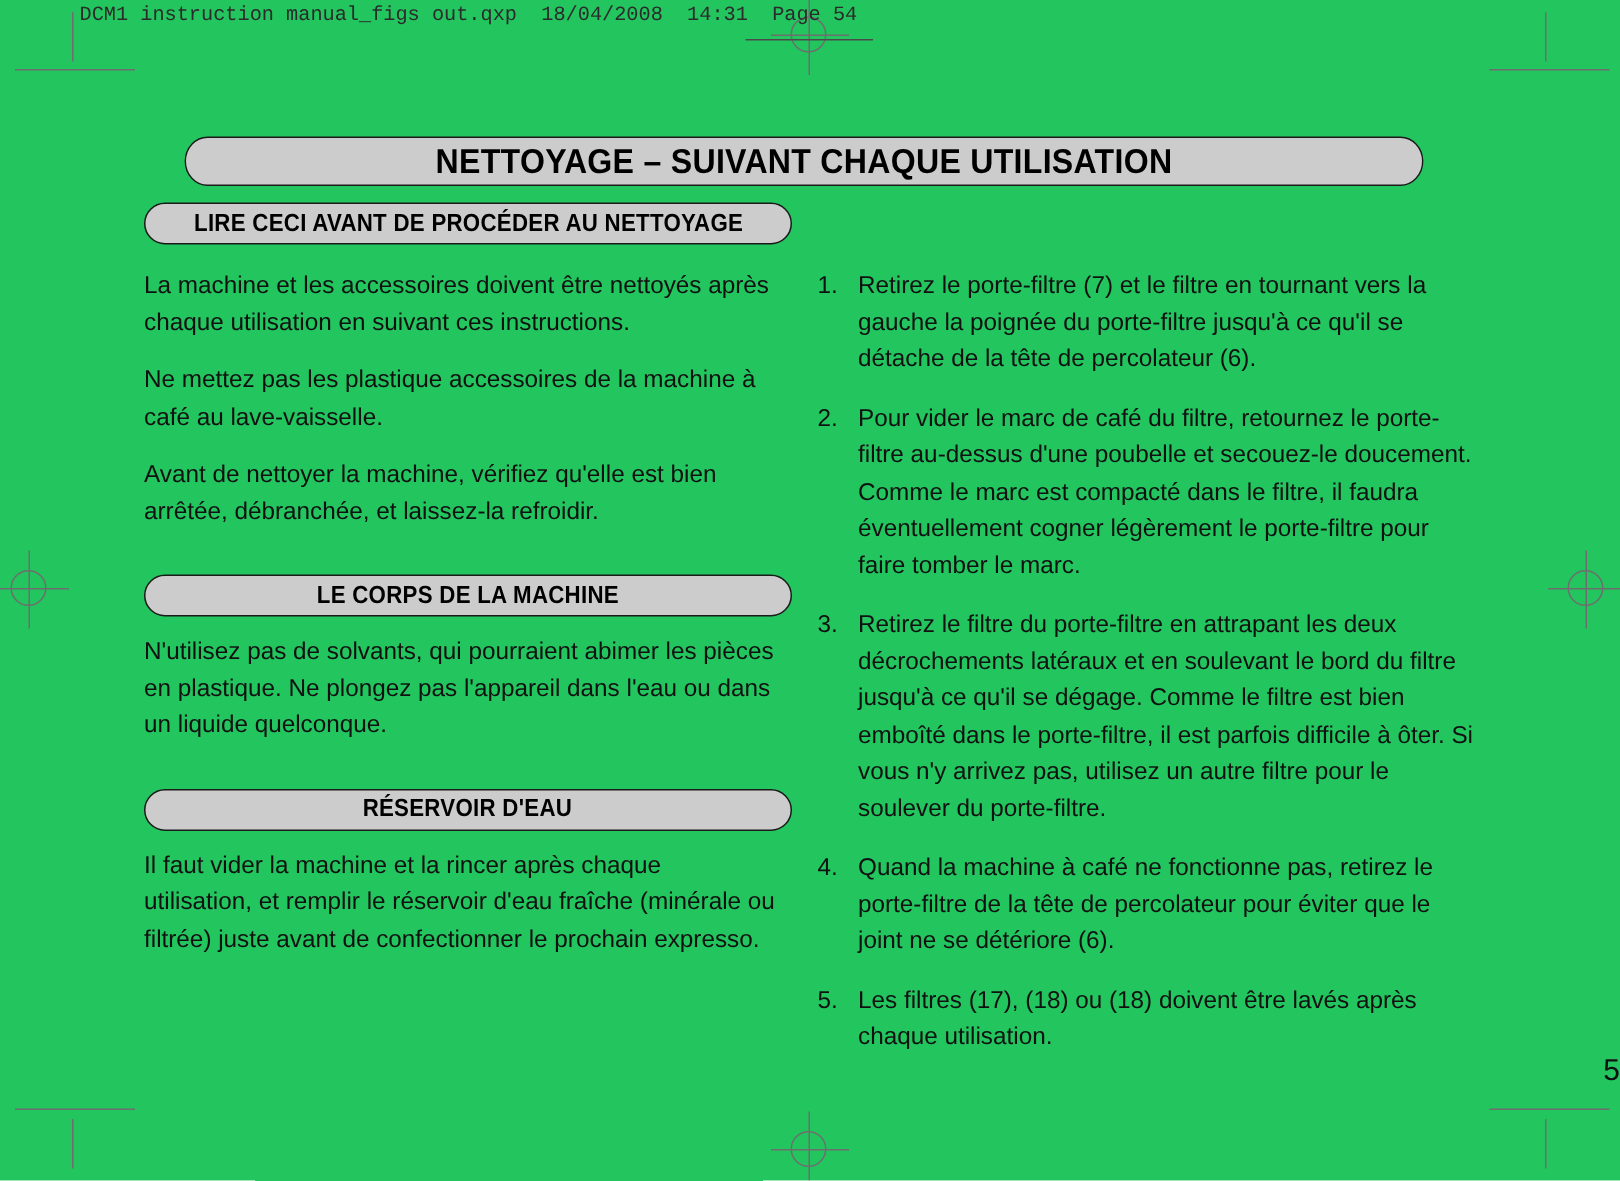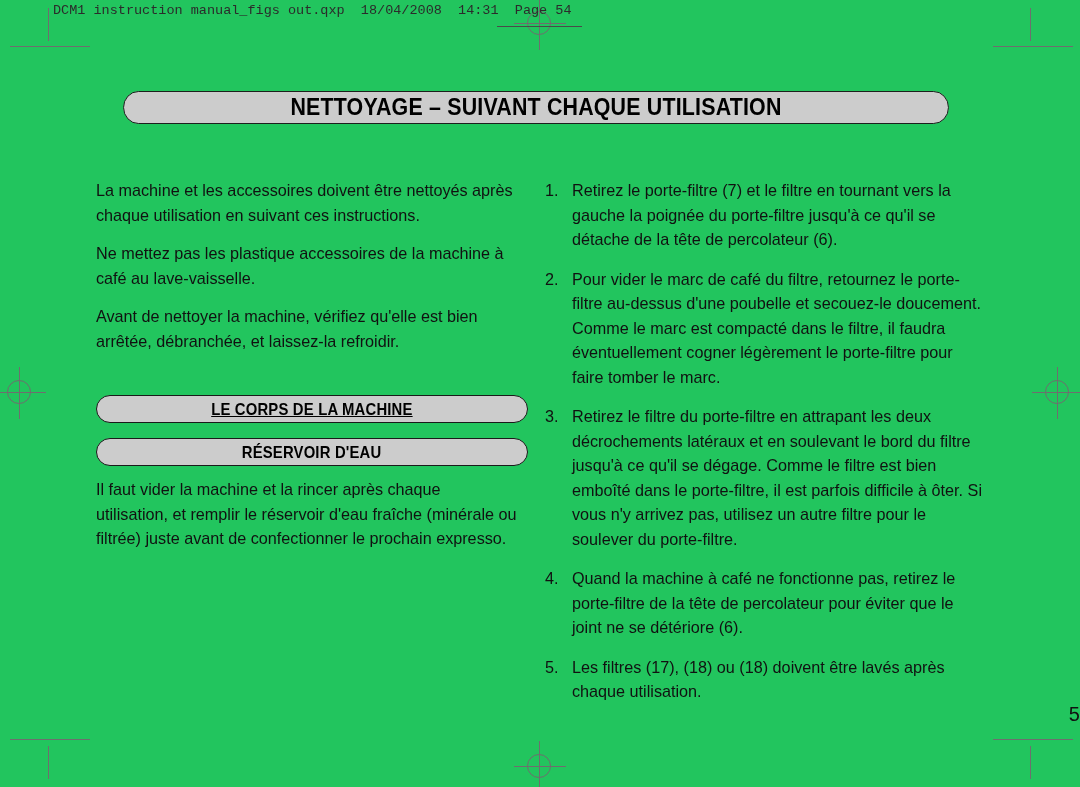--- a/index.html
+++ b/index.html
@@ -209,32 +209,36 @@
       <div class="ring"></div>
   </div>
 
   <div class="slug">DCM1 instruction manual_figs out.qxp  18/04/2008  14:31  Page 54</div>
   <div class="slug-underline"></div>
 
   <div class="banner banner-main">
     <span class="banner-label">NETTOYAGE – SUIVANT CHAQUE UTILISATION</span>
   </div>
 
+  <div class="banner banner-sub banner-sub-left">
+    <span class="banner-label">LIRE CECI AVANT DE PROCÉDER AU NETTOYAGE</span>
+  </div>
 
   <div class="col col-left">
     <p class="para">La machine et les accessoires doivent être nettoyés après chaque utilisation en suivant ces instructions.</p>
     <p class="para">Ne mettez pas les plastique accessoires de la machine à café au lave-vaisselle.</p>
     <p class="para">Avant de nettoyer la machine, vérifiez qu'elle est bien arrêtée, débranchée, et laissez-la refroidir.</p>
 
     <div class="gap-before-corps"></div>
-    <div class="banner banner-sub" style="position:relative; left:0; top:12px; width:432px;text-decoration:underline;">
+    <div class="banner banner-sub" style="position:relative; left:0; top:0; width:432px;">
       <span class="banner-label">LE CORPS DE LA MACHINE</span>
     </div>
     <div class="gap-after-corps"></div>
 
+    <p class="para">N'utilisez pas de solvants, qui pourraient abimer les pièces en plastique. Ne plongez pas l'appareil dans l'eau ou dans un liquide quelconque.</p>
 
     <div class="gap-before-corps"></div>
     <div class="banner banner-sub" style="position:relative; left:0; top:0; width:432px;">
       <span class="banner-label">RÉSERVOIR D'EAU</span>
     </div>
     <div class="gap-after-corps"></div>
 
     <p class="para">Il faut vider la machine et la rincer après chaque utilisation, et remplir le réservoir d'eau fraîche (minérale ou filtrée) juste avant de confectionner le prochain expresso.</p>
   </div>
 

